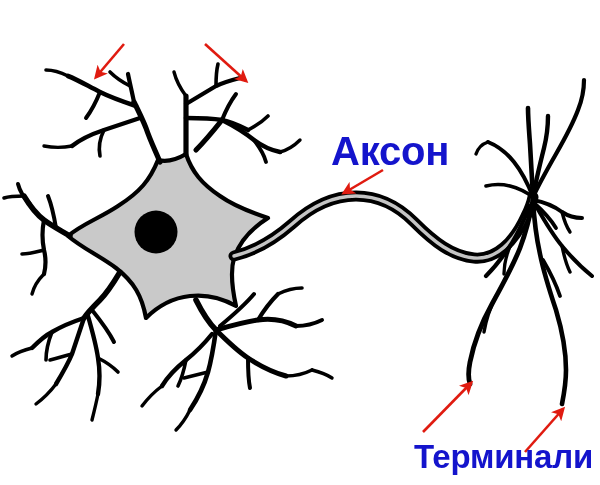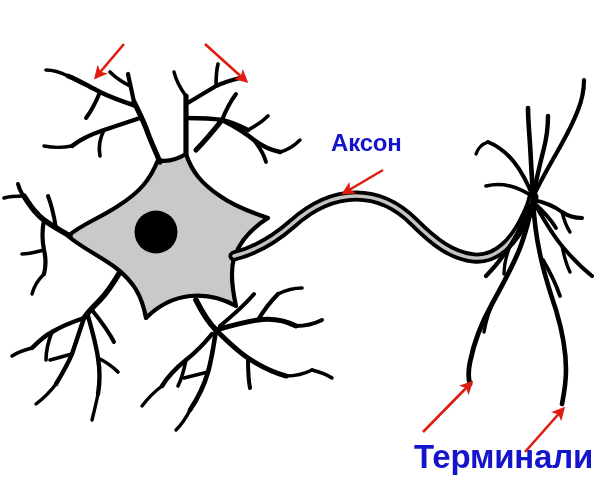--- a/index.html
+++ b/index.html
@@ -35,21 +35,21 @@
     user-select: none;
   }
   #label-dendrites {
     left: 93px;
     top: 4px;
     font-size: 34px;
   }
   #label-axon {
     left: 331px;
     top: 131px;
-    font-size: 24px;
+    font-size: 40px;
   }
   #label-terminals {
     left: 414px;
     top: 440px;
     font-size: 33px;
   }
 </style>
 </head>
 <body>
 

